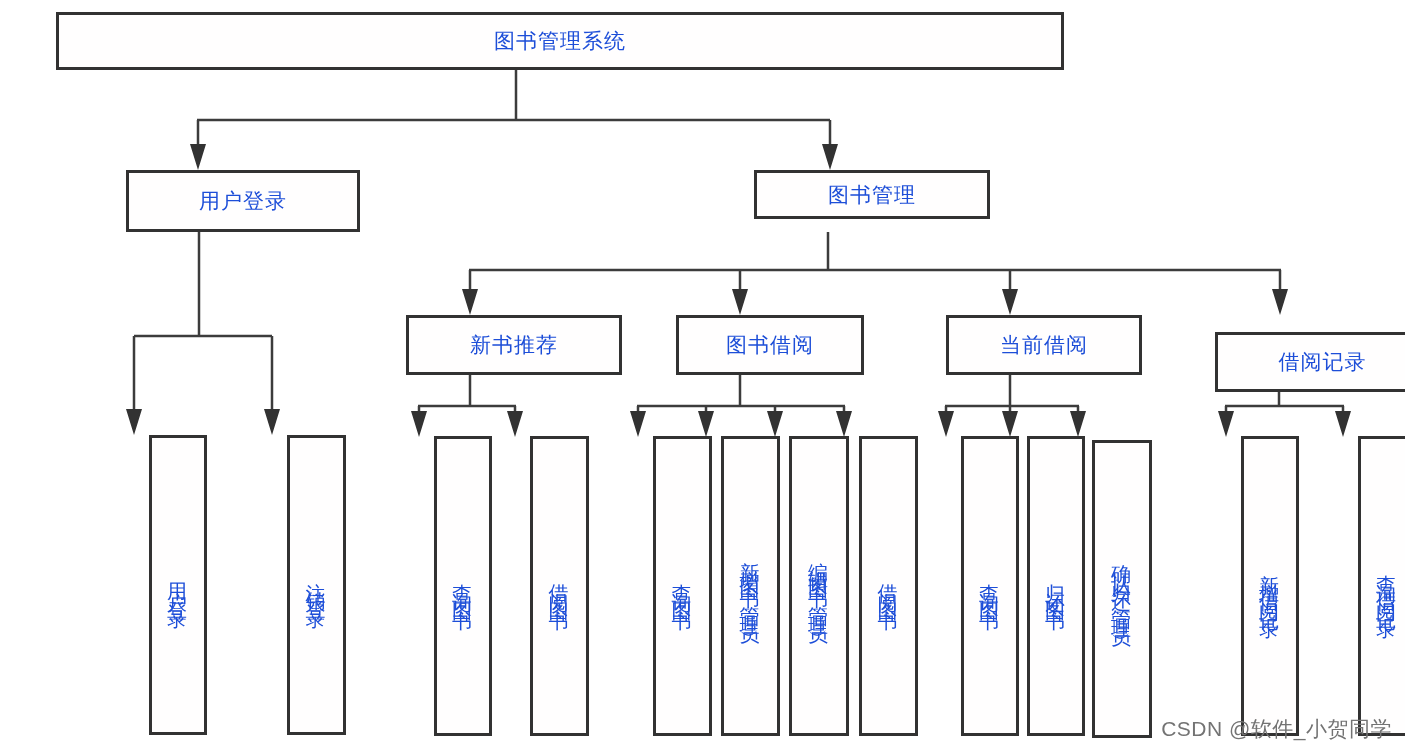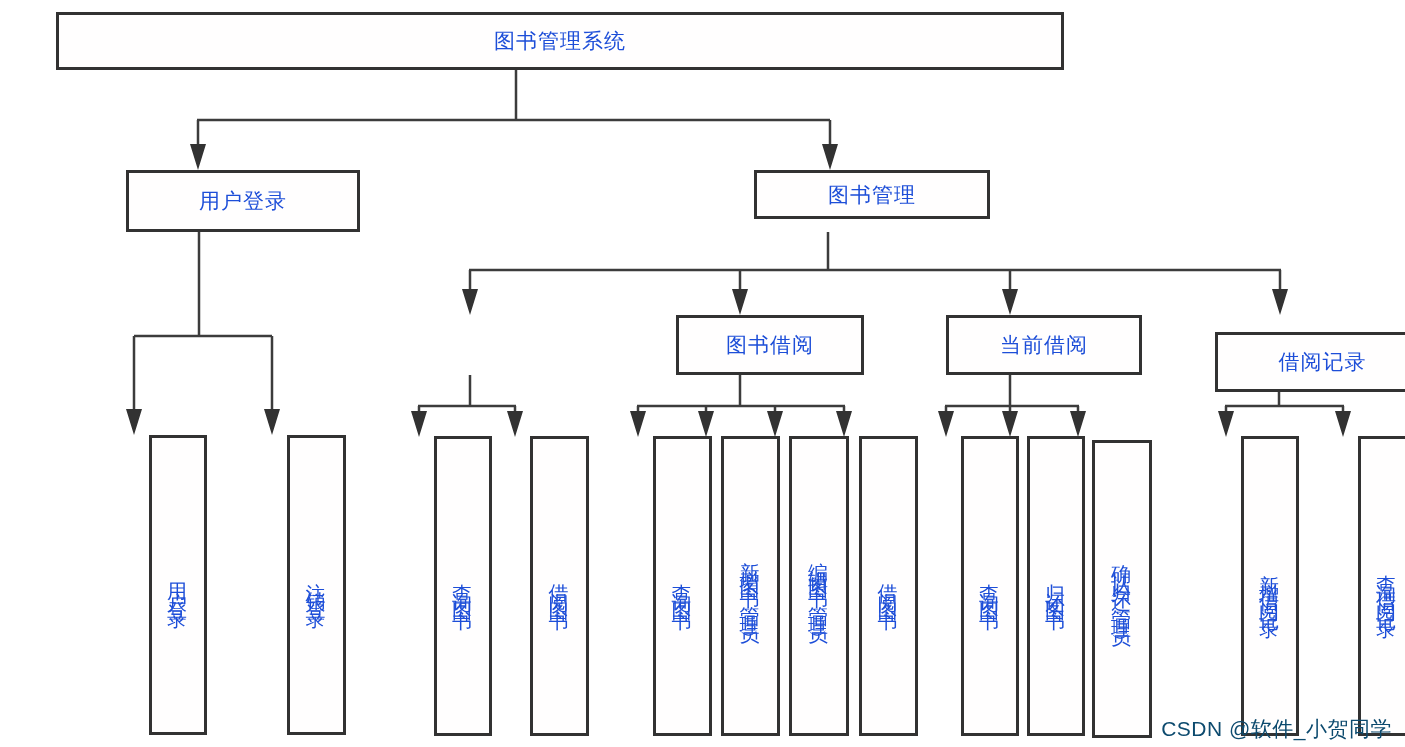--- a/index.html
+++ b/index.html
@@ -11,21 +11,21 @@
   .node {
     position:absolute; box-sizing:border-box; background:#fffefe;
     border:3px solid #323232; display:flex; align-items:center; justify-content:center;
     color:#1d4ed8; font-size:21px; letter-spacing:1px; white-space:nowrap;margin-left:44px;
   }
   .node.v {
     writing-mode:vertical-rl; text-orientation:mixed;
     font-size:20px; letter-spacing:9px; white-space:normal;
   }
   #watermark {
-    position:absolute; right:13px; bottom:4px; color:#0c4a6e;
+    position:absolute; right:13px; bottom:4px; color:#737373;
     font-size:21px; letter-spacing:0.5px;
   }
 </style>
 </head>
 <body>
 
 <div id="canvas">
 
   <svg id="connectors" width="1405" height="747" viewBox="0 0 1405 747" aria-hidden="true">
     <path fill="none" stroke="#3c3c3c" stroke-width="2.5" d="M516 70 V120 M197 120 H830 M198 120 V164 M830 120 V164
@@ -51,20 +51,23 @@
     <span>图书管理系统</span>
   </div>
 
   <div class="node" style="left:82px;top:170px;width:234px;height:62px">
     <span>用户登录</span>
   </div>
   <div class="node" style="left:710px;top:170px;width:236px;height:49px">
     <span>图书管理</span>
   </div>
 
+  <div class="node" style="left:362px;top:315px;width:216px;height:60px">
+    <span>新书推荐</span>
+  </div>
   <div class="node" style="left:632px;top:315px;width:188px;height:60px">
     <span>图书借阅</span>
   </div>
   <div class="node" style="left:902px;top:315px;width:196px;height:60px">
     <span>当前借阅</span>
   </div>
   <div class="node" style="left:1171px;top:332px;width:215px;height:60px">
     <span>借阅记录</span>
   </div>
 

